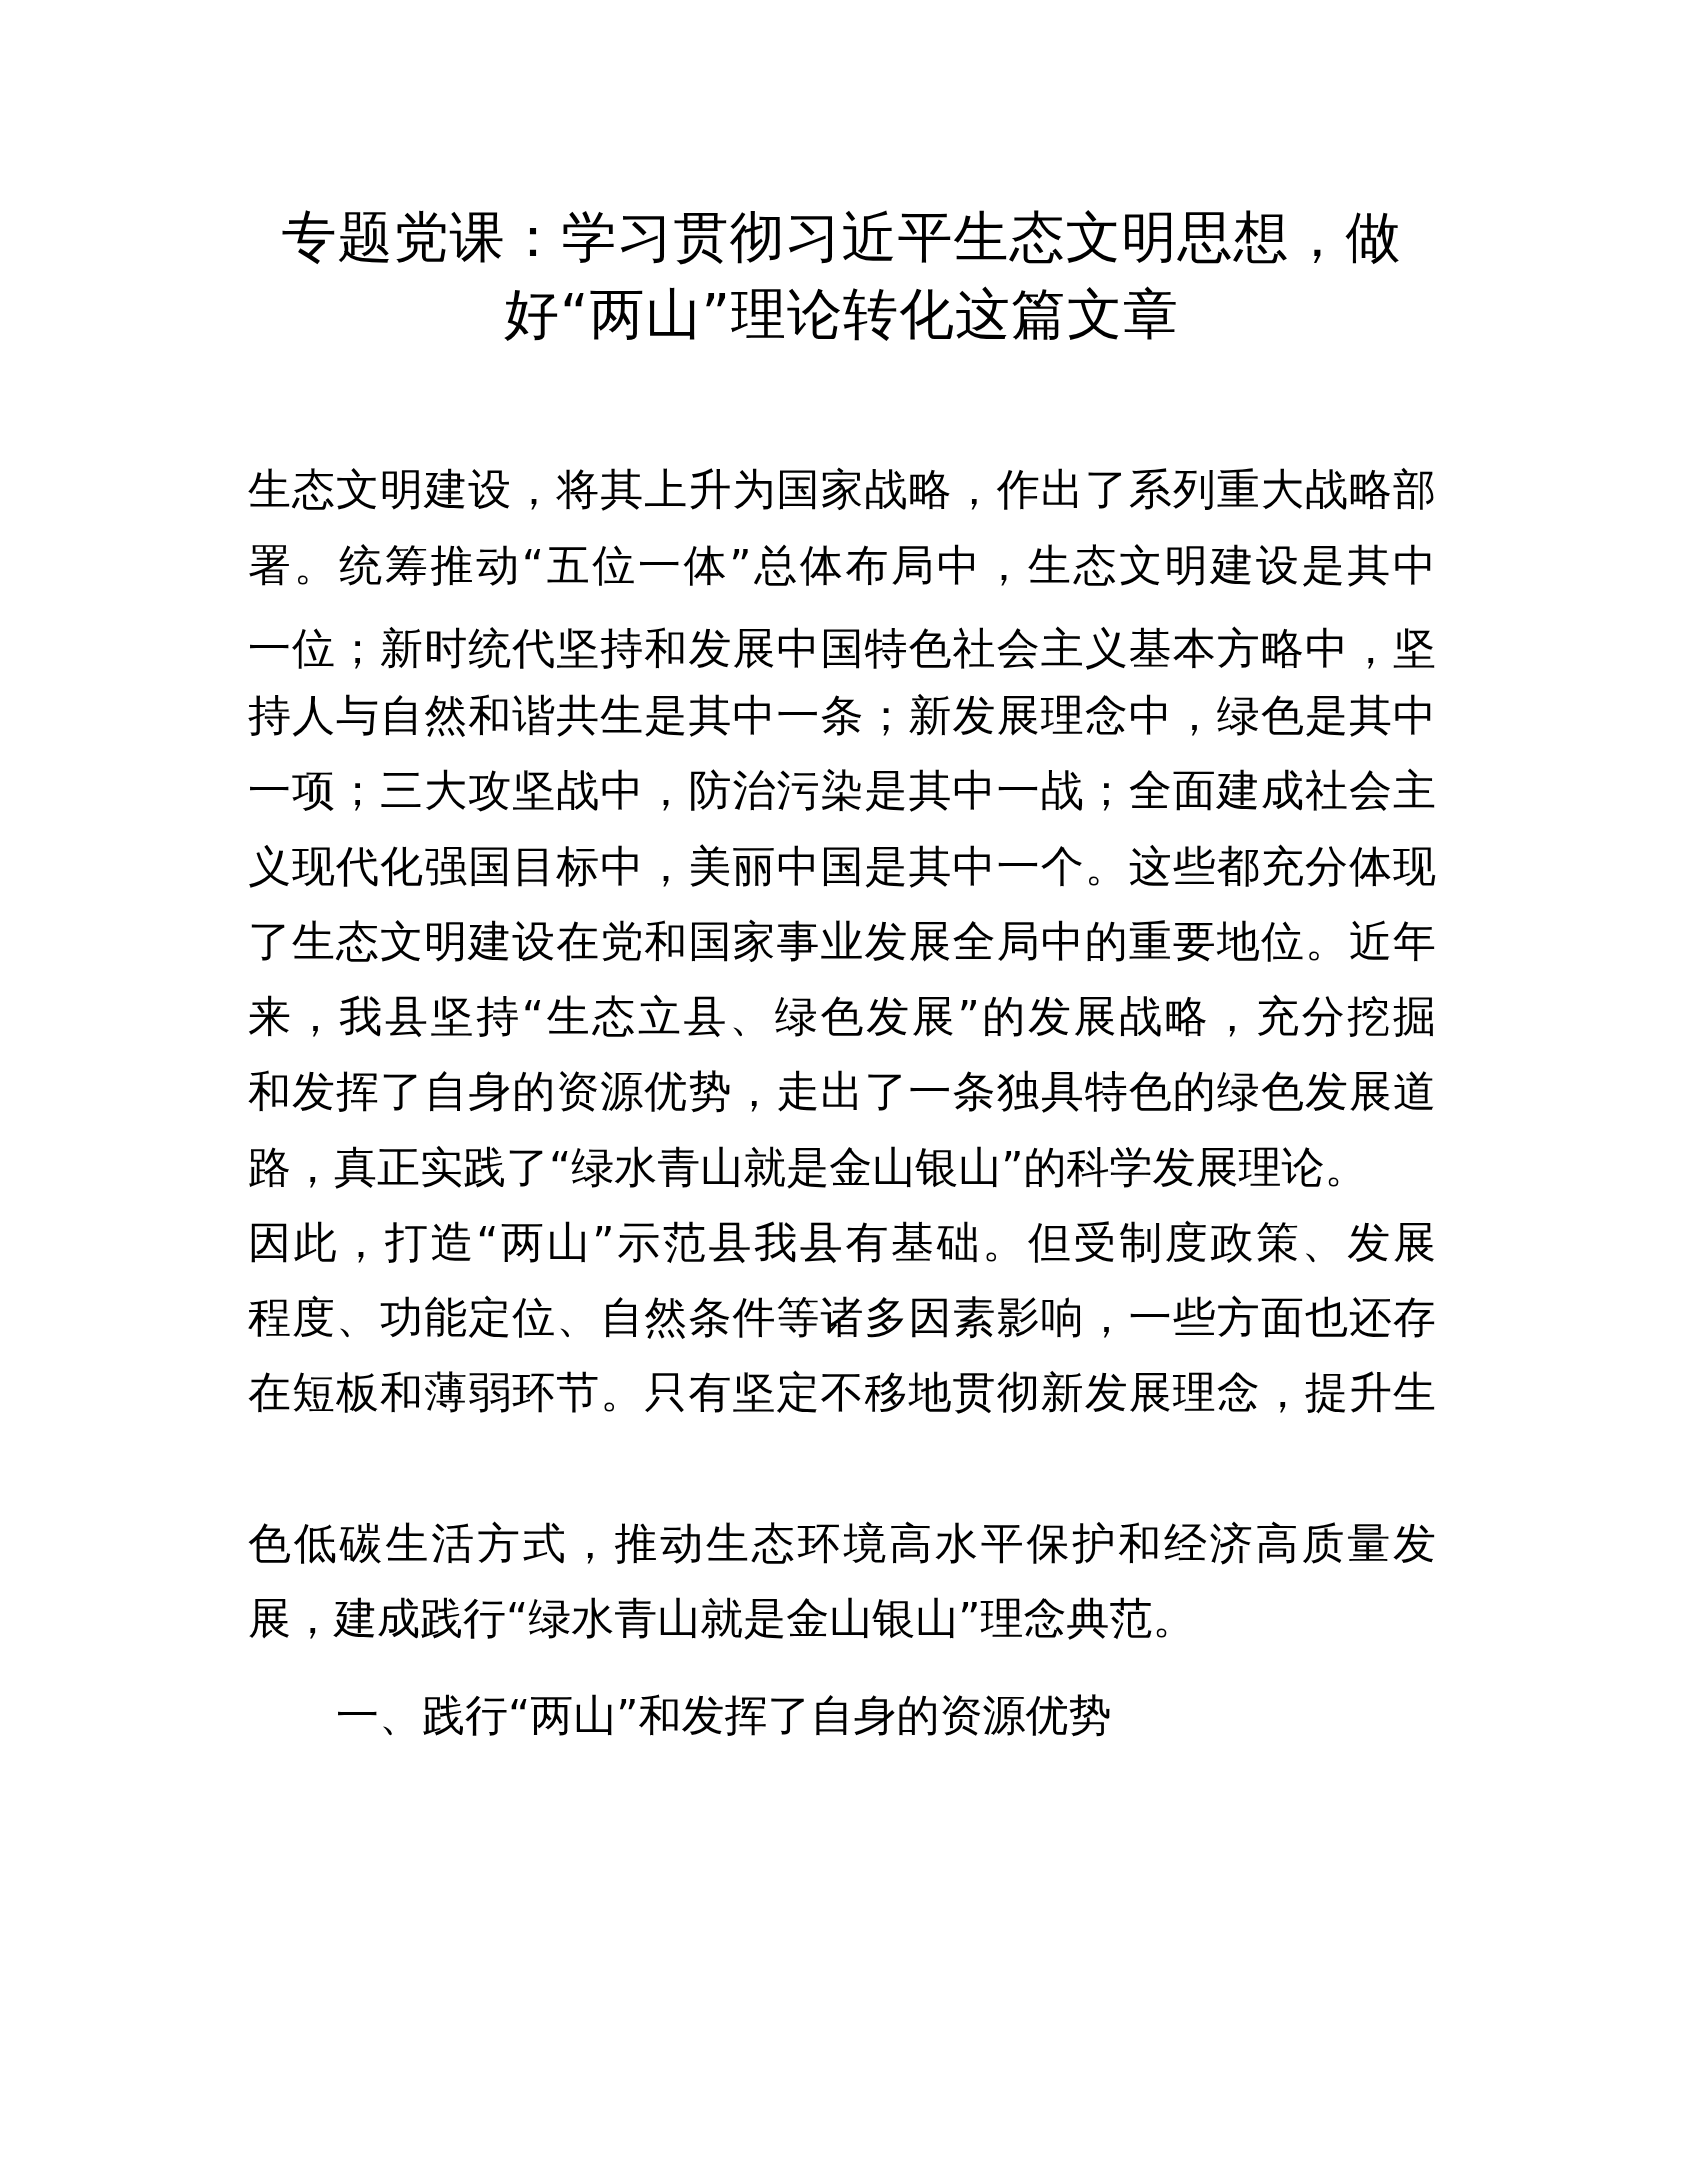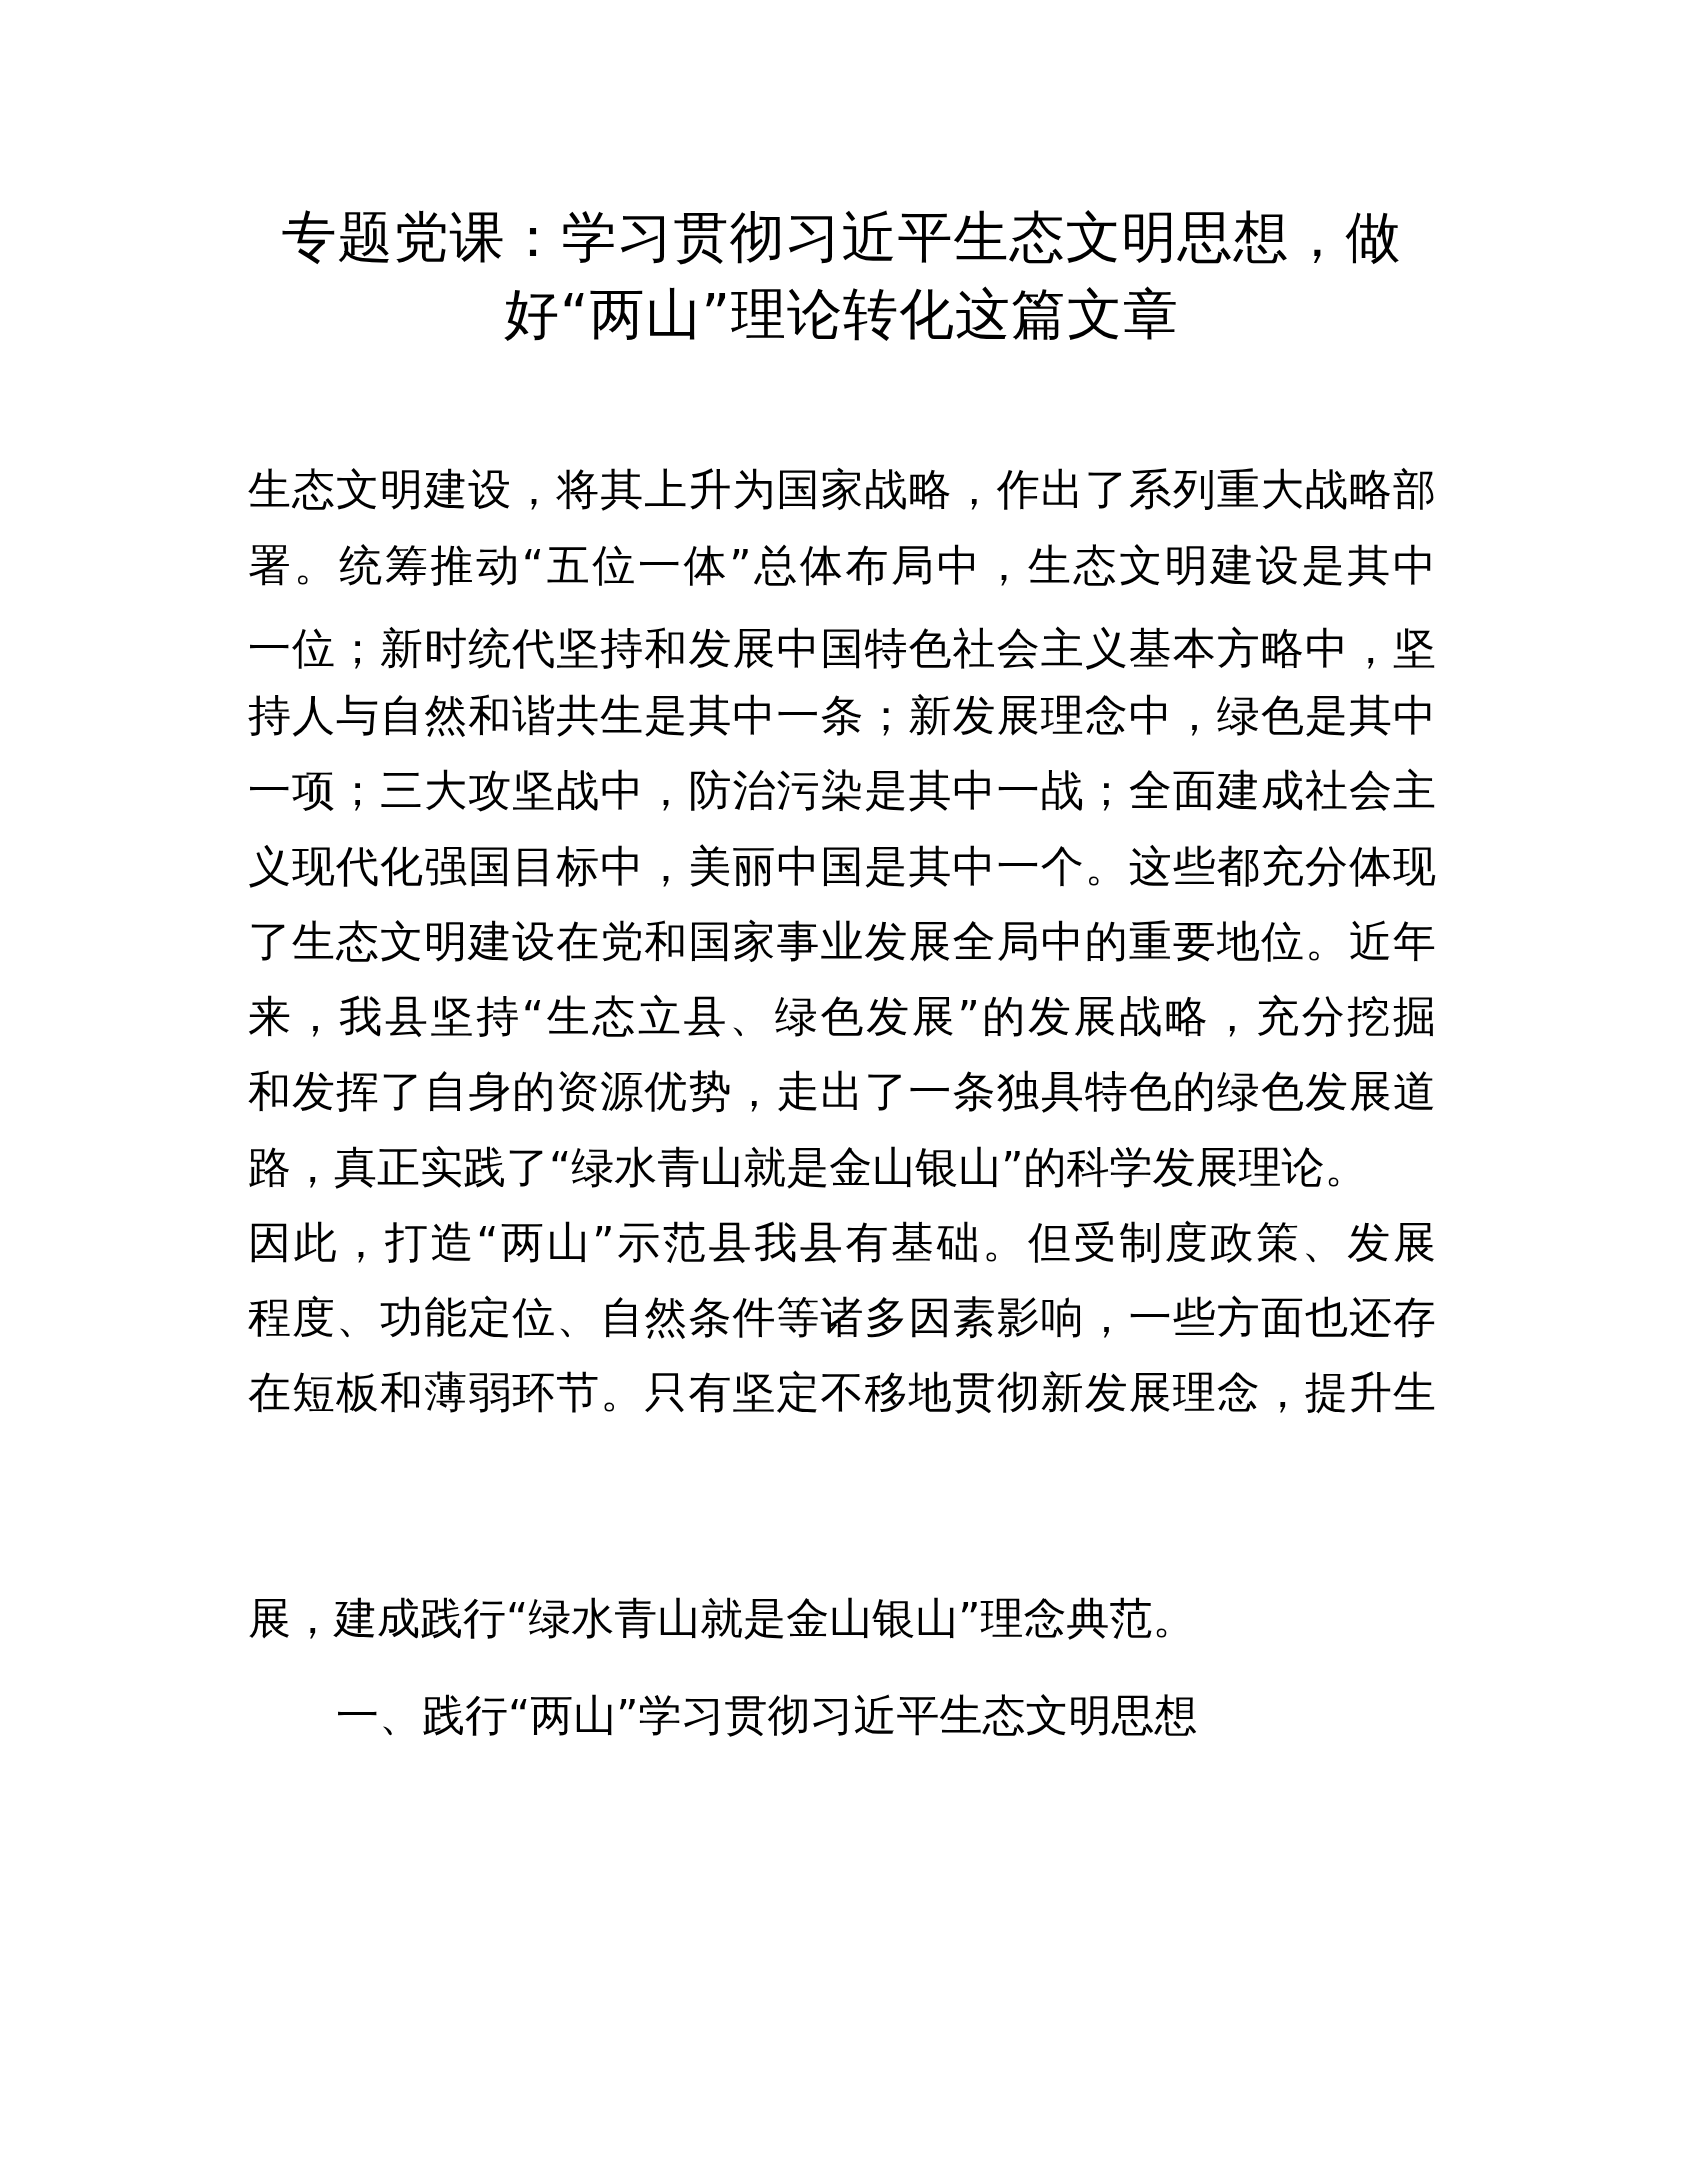--- a/index.html
+++ b/index.html
@@ -77,18 +77,19 @@
   <div class="body-line" style="top:688px">持人与自然和谐共生是其中一条；新发展理念中，绿色是其中</div>
   <div class="body-line" style="top:763px">一项；三大攻坚战中，防治污染是其中一战；全面建成社会主</div>
   <div class="body-line" style="top:839px">义现代化强国目标中，美丽中国是其中一个。这些都充分体现</div>
   <div class="body-line" style="top:914px">了生态文明建设在党和国家事业发展全局中的重要地位。近年</div>
   <div class="body-line" style="top:989px">来，我县坚持“生态立县、绿色发展”的发展战略，充分挖掘</div>
   <div class="body-line last" style="top:1140px">路，真正实践了“绿水青山就是金山银山”的科学发展理论。</div>
   <div class="body-line" style="top:1064px">和发挥了自身的资源优势，走出了一条独具特色的绿色发展道</div>
   <div class="body-line" style="top:1215px">因此，打造“两山”示范县我县有基础。但受制度政策、发展</div>
   <div class="body-line" style="top:1290px">程度、功能定位、自然条件等诸多因素影响，一些方面也还存</div>
   <div class="body-line" style="top:1365px">在短板和薄弱环节。只有坚定不移地贯彻新发展理念，提升生</div>
+  <div class="body-line" style="top:1516px">色低碳生活方式，推动生态环境高水平保护和经济高质量发</div>
   <div class="body-line last" style="top:1591px">展，建成践行“绿水青山就是金山银山”理念典范。</div>
 
-  <div class="heading-line" style="top:1688px">一、践行“两山”学习贯彻习近平生态文明思想</div>
+  <div class="heading-line" style="top:1688px">一、践行“两山”和发挥了自身的资源优势</div>
 
 </div>
 
 
 </body></html>

